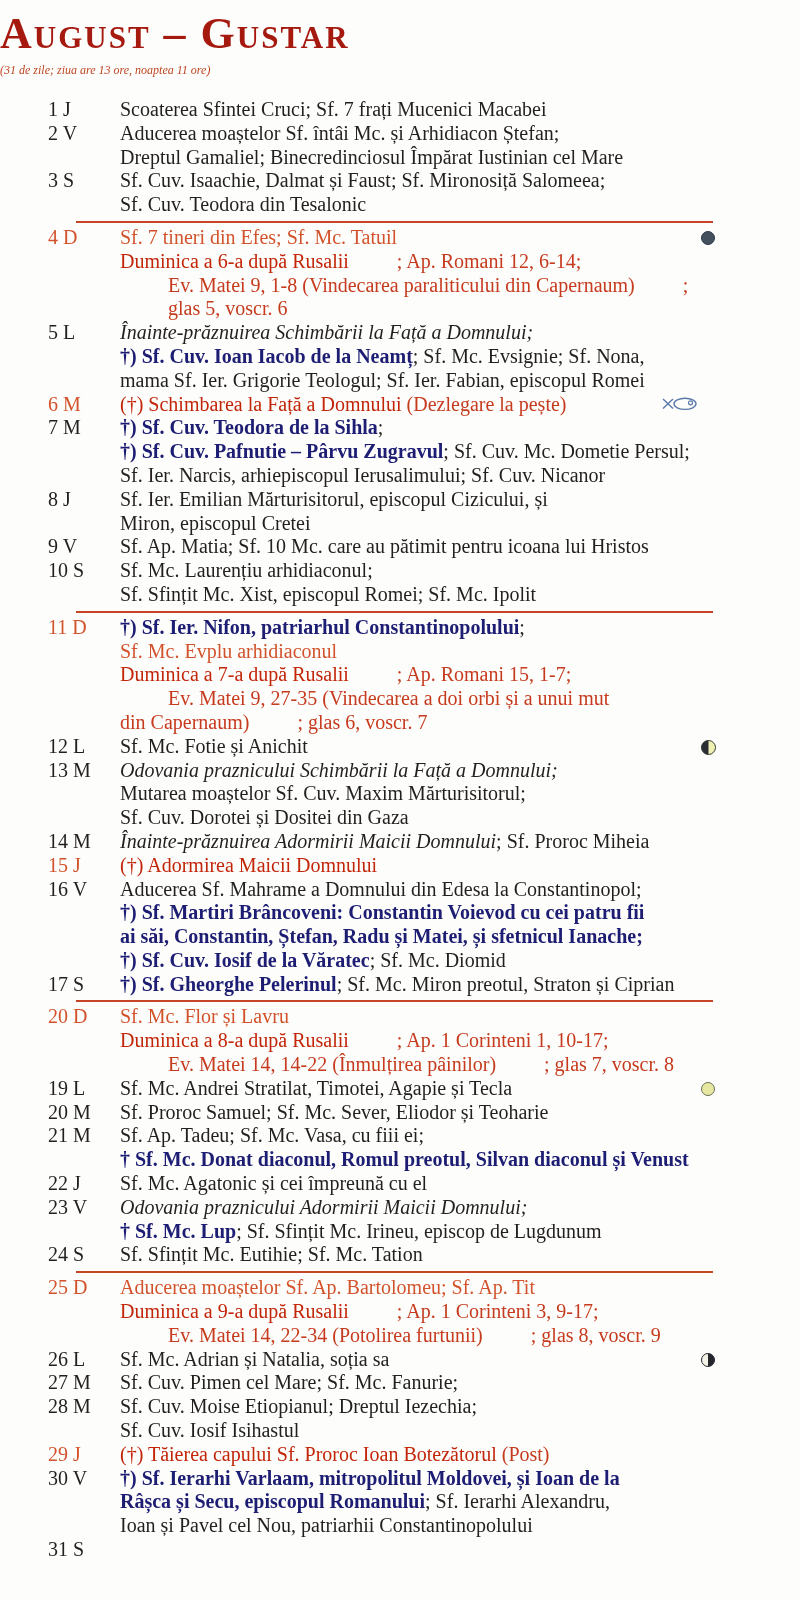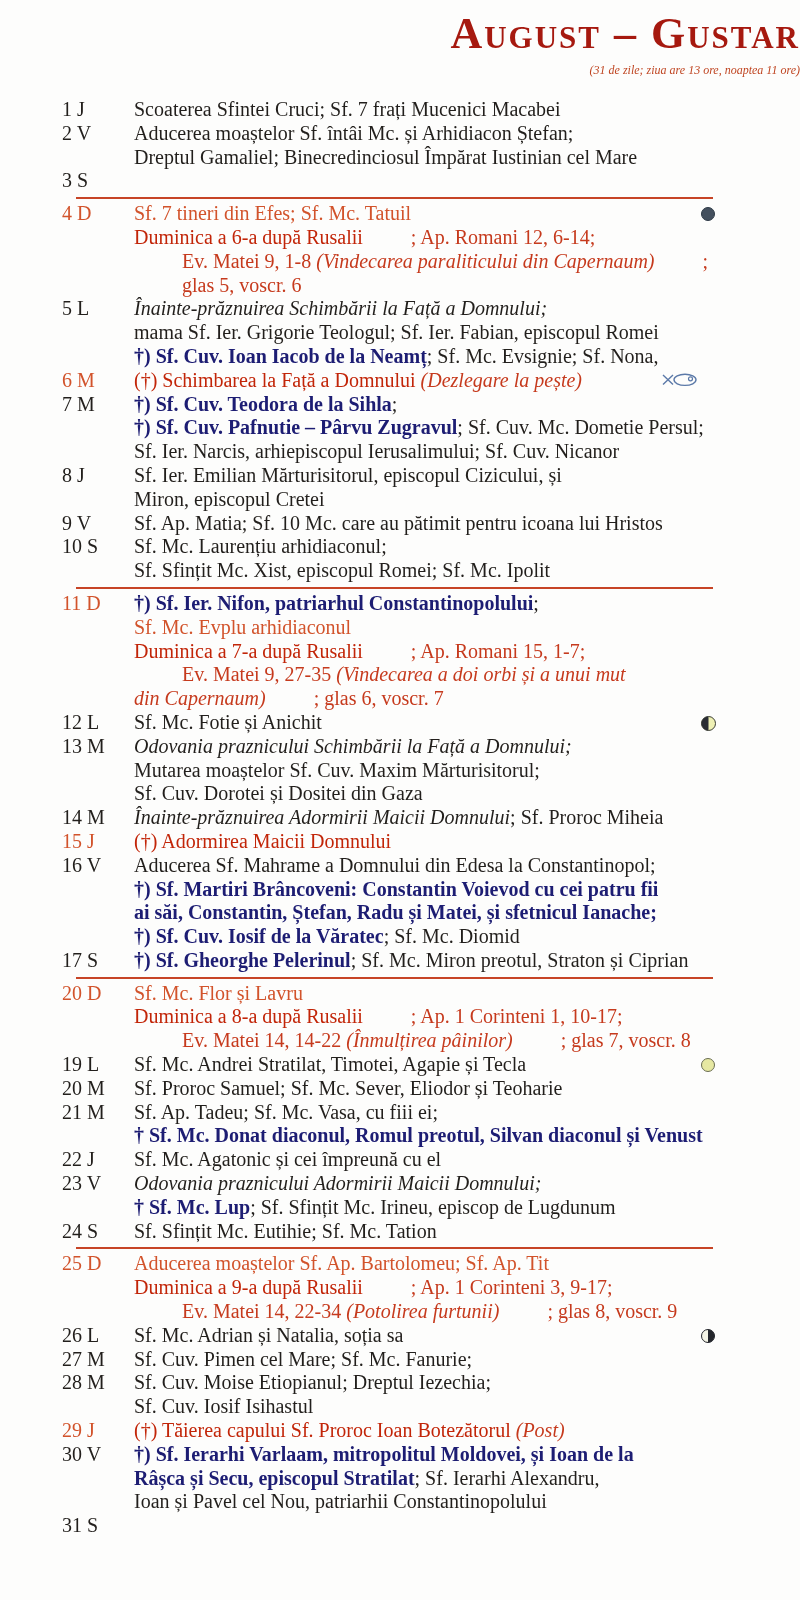--- a/index.html
+++ b/index.html
@@ -3,40 +3,40 @@
 <meta charset="utf-8">
 <style>
   html,body{margin:0;padding:0;}
   body{
     width:800px;height:1600px;
     background:#fdfdfc;
     font-family:"Liberation Serif","DejaVu Serif",serif;
     overflow:hidden;
   }
   .page{position:relative;width:800px;height:1600px;}
-  .header{ text-align:right; padding-top:10px;}
+  .header{ text-align:left; padding-top:10px;}
   .title{
     font-variant:small-caps;
     font-weight:bold;
     font-size:44px;
     line-height:48px;
     letter-spacing:2px;
     color:var(--c-title);
   }
   .subtitle{
     font-style:italic;
     font-size:12px;
     line-height:24px;
     color:var(--c-subtitle);
   }
   .day-list{margin-top:16px;}
   .day-row{
     position:relative;
     display:flex;
-    padding-left:62px;
+    padding-left:48px;
   }
   .day-row.has-sep{margin-top:9px;}
   .separator{
     position:absolute;
     top:-5px;left:76px;
     width:637px;height:2px;
     background:var(--c-separator);
   }
   .day-label{
     flex:none;width:72px;
@@ -46,21 +46,21 @@
   .day-label.lab-red{color:var(--c-sunday);}
   .day-lines{flex:1;}
   .line{line-height:23.8px;font-size:20px;white-space:nowrap;}
   .seg{}
   .s-black{color:var(--c-black);text-align:center;}
   .s-black-italic{color:var(--c-black);font-style:italic;}
   .s-blue-bold{color:var(--c-blue);font-weight:bold;}
   .s-sunday{color:var(--c-sunday);}
   .s-red-bold{color:var(--c-red-bold);font-weight:normal;}
   .s-red{color:var(--c-red);margin-left:48px;}
-  .s-red-italic{color:var(--c-red);font-style:italic;}
+  .s-red-italic{color:var(--c-red);}
   .row-icon{position:absolute;display:inline-block;}
   .moon-pos{left:700px;top:4px;}
   .fish-pos{left:661px;top:2px;}
 </style>
 </head>
 <body>
 
 <div class="page">
   <div class="header">
     <div class="title">August – Gustar</div>
@@ -75,40 +75,44 @@
       </div>
       <div class="day-row">
         <div class="day-label">2 V</div>
         <div class="day-lines">
           <div class="line"><span class="seg s-black">Aducerea moaștelor Sf. întâi Mc. și Arhidiacon Ștefan;</span></div>
           <div class="line"><span class="seg s-black">Dreptul Gamaliel; Binecredinciosul Împărat Iustinian cel Mare</span></div>
         </div>
       </div>
       <div class="day-row">
         <div class="day-label">3 S</div>
+        <div class="day-lines">
+          <div class="line"><span class="seg s-black">Sf. Cuv. Isaachie, Dalmat și Faust; Sf. Mironosiță Salomeea;</span></div>
+          <div class="line"><span class="seg s-black">Sf. Cuv. Teodora din Tesalonic</span></div>
+        </div>
       </div>
       <div class="day-row has-sep">
         <div class="separator"></div>
         <div class="day-label lab-red">4 D</div>
         <div class="day-lines">
           <div class="line"><span class="seg s-sunday">Sf. 7 tineri din Efes; Sf. Mc. Tatuil</span></div>
           <div class="line"><span class="seg s-red-bold">Duminica a 6-a după Rusalii</span><span class="seg s-red">; Ap. Romani 12, 6-14;</span></div>
           <div class="line"><span class="seg s-red">Ev. Matei 9, 1-8 </span><span class="seg s-red-italic">(Vindecarea paraliticului din Capernaum)</span><span class="seg s-red">;</span></div>
           <div class="line"><span class="seg s-red">glas 5, voscr. 6</span></div>
         </div>
         <span class="row-icon moon-pos"><svg width="16" height="16" viewBox="0 0 16 16">
             <circle cx="8" cy="8" r="6.5" fill="#44505e" stroke="#2e3a46" stroke-width="1"></circle>
           </svg></span>
       </div>
       <div class="day-row">
         <div class="day-label">5 L</div>
         <div class="day-lines">
           <div class="line"><span class="seg s-black-italic">Înainte-prăznuirea Schimbării la Față a Domnului;</span></div>
+          <div class="line"><span class="seg s-blue-bold">†) Sf. Cuv. Ioan Iacob de la Neamț</span><span class="seg s-black">; Sf. Mc. Evsignie; Sf. Nona,</span></div>
           <div class="line"><span class="seg s-black">mama Sf. Ier. Grigorie Teologul; Sf. Ier. Fabian, episcopul Romei</span></div>
-          <div class="line"><span class="seg s-blue-bold">†) Sf. Cuv. Ioan Iacob de la Neamț</span><span class="seg s-black">; Sf. Mc. Evsignie; Sf. Nona,</span></div>
         </div>
       </div>
       <div class="day-row">
         <div class="day-label lab-red">6 M</div>
         <div class="day-lines">
           <div class="line"><span class="seg s-red-bold">(†) Schimbarea la Față a Domnului </span><span class="seg s-red-italic">(Dezlegare la pește)</span></div>
         </div>
         <span class="row-icon fish-pos"><svg width="42" height="18" viewBox="0 0 42 18">
             <path d="M2,4 L12,13.5 M2,13.5 L12,4" stroke="#5b79a8" stroke-width="1.4" fill="none"></path>
             <ellipse cx="24" cy="8.8" rx="11" ry="5.6" fill="none" stroke="#5b79a8" stroke-width="1.4"></ellipse>
@@ -284,21 +288,21 @@
       <div class="day-row">
         <div class="day-label lab-red">29 J</div>
         <div class="day-lines">
           <div class="line"><span class="seg s-red-bold">(†) Tăierea capului Sf. Proroc Ioan Botezătorul </span><span class="seg s-red-italic">(Post)</span></div>
         </div>
       </div>
       <div class="day-row">
         <div class="day-label">30 V</div>
         <div class="day-lines">
           <div class="line"><span class="seg s-blue-bold">†) Sf. Ierarhi Varlaam, mitropolitul Moldovei, și Ioan de la</span></div>
-          <div class="line"><span class="seg s-blue-bold">Râșca și Secu, episcopul Stratilat</span><span class="seg s-black">; Sf. Ierarhi Alexandru,</span></div>
+          <div class="line"><span class="seg s-blue-bold">Râșca și Secu, episcopul Romanului</span><span class="seg s-black">; Sf. Ierarhi Alexandru,</span></div>
           <div class="line"><span class="seg s-black">Ioan și Pavel cel Nou, patriarhii Constantinopolului</span></div>
         </div>
       </div>
       <div class="day-row">
         <div class="day-label">31 S</div>
       </div>
     </div>
 </div>
 
 </body></html>

